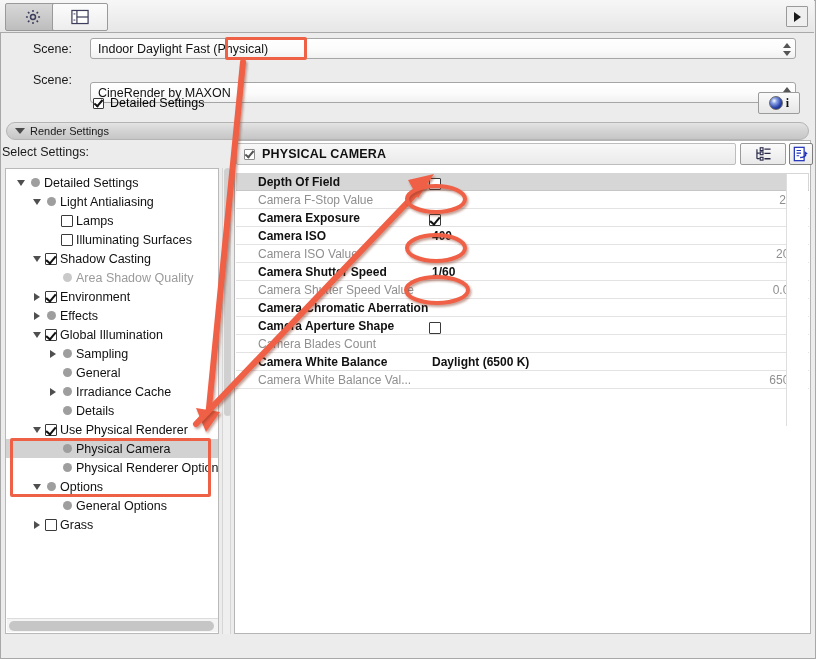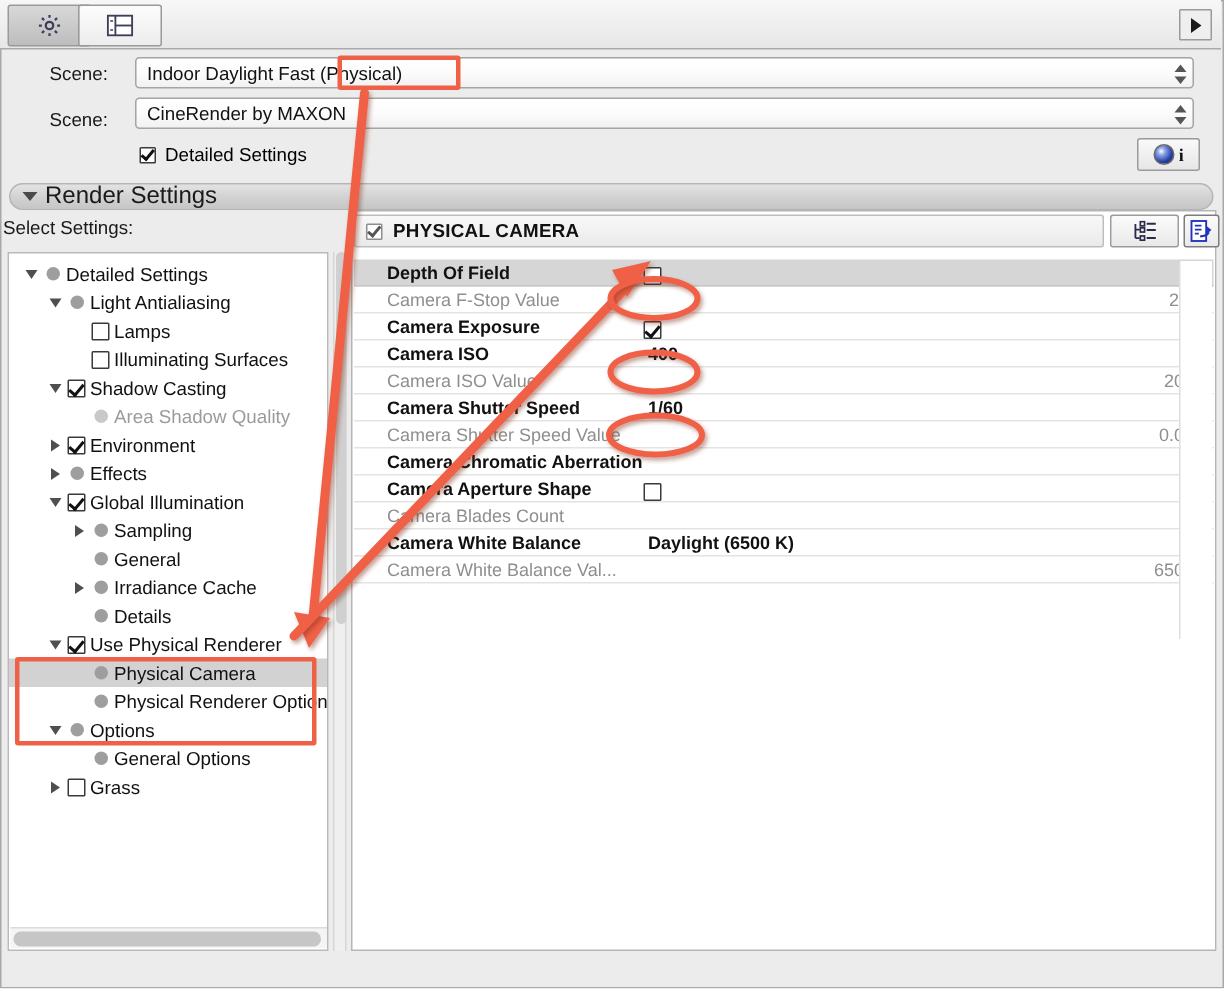--- a/index.html
+++ b/index.html
@@ -68,21 +68,21 @@
     border:1px solid #6a6a6a;box-sizing:border-box;}
   .ichar{font-family:"Liberation Serif",serif;font-weight:bold;font-size:12px;color:#111;}
 
   
   .rsbar{position:absolute;left:6px;top:122px;width:803px;height:18px;
     border-radius:9px;box-sizing:border-box;
     background:linear-gradient(to bottom,#e3e3e3 0%,#d3d3d3 50%,#c6c6c6 100%);
     border:1px solid #b4b4b4;display:flex;align-items:center;padding-left:8px;gap:5px;}
   .rsbar .caret{width:0;height:0;border-left:5px solid transparent;
     border-right:5px solid transparent;border-top:6px solid #4a4a4a;}
-  .rsbar .txt{font-size:16px;color:#1a1a1a;}
+  .rsbar .txt{font-size:11px;color:#1a1a1a;}
 
   .selset{position:absolute;left:2px;top:145px;font-size:12.5px;color:#1a1a1a;}
 
   
   .treepane{position:absolute;left:5px;top:168px;width:214px;height:466px;
     background:#ffffff;border:1px solid #b9b9b9;box-sizing:border-box;overflow:hidden;}
   .tree{position:absolute;left:0;top:4px;width:212px;}
   .trow{position:relative;height:19px;display:flex;align-items:center;
     font-size:12.5px;color:#111;white-space:nowrap;}
   .trow.sel{background:#d2d2d2;}
@@ -170,21 +170,21 @@
   <div class="lbl" style="left:4px;top:42px;">Scene:</div>
   <div class="combo" style="left:90px;top:38px;width:706px;">
     <span>Indoor Daylight Fast (Physical)</span>
     <span class="stepper">
       <span class="up"></span>
       <span class="dn"></span>
     </span>
   </div>
 
   <div class="lbl" style="left:4px;top:73px;">Scene:</div>
-  <div class="combo" style="left:90px;top:65px;width:706px;">
+  <div class="combo" style="left:90px;top:82px;width:706px;">
     <span>CineRender by MAXON</span>
     <span class="stepper">
       <span class="up"></span>
       <span class="dn"></span>
     </span>
   </div>
 
   <div class="dsrow">
     <span class="cb sm checked"></span>
     <span>Detailed Settings</span>

